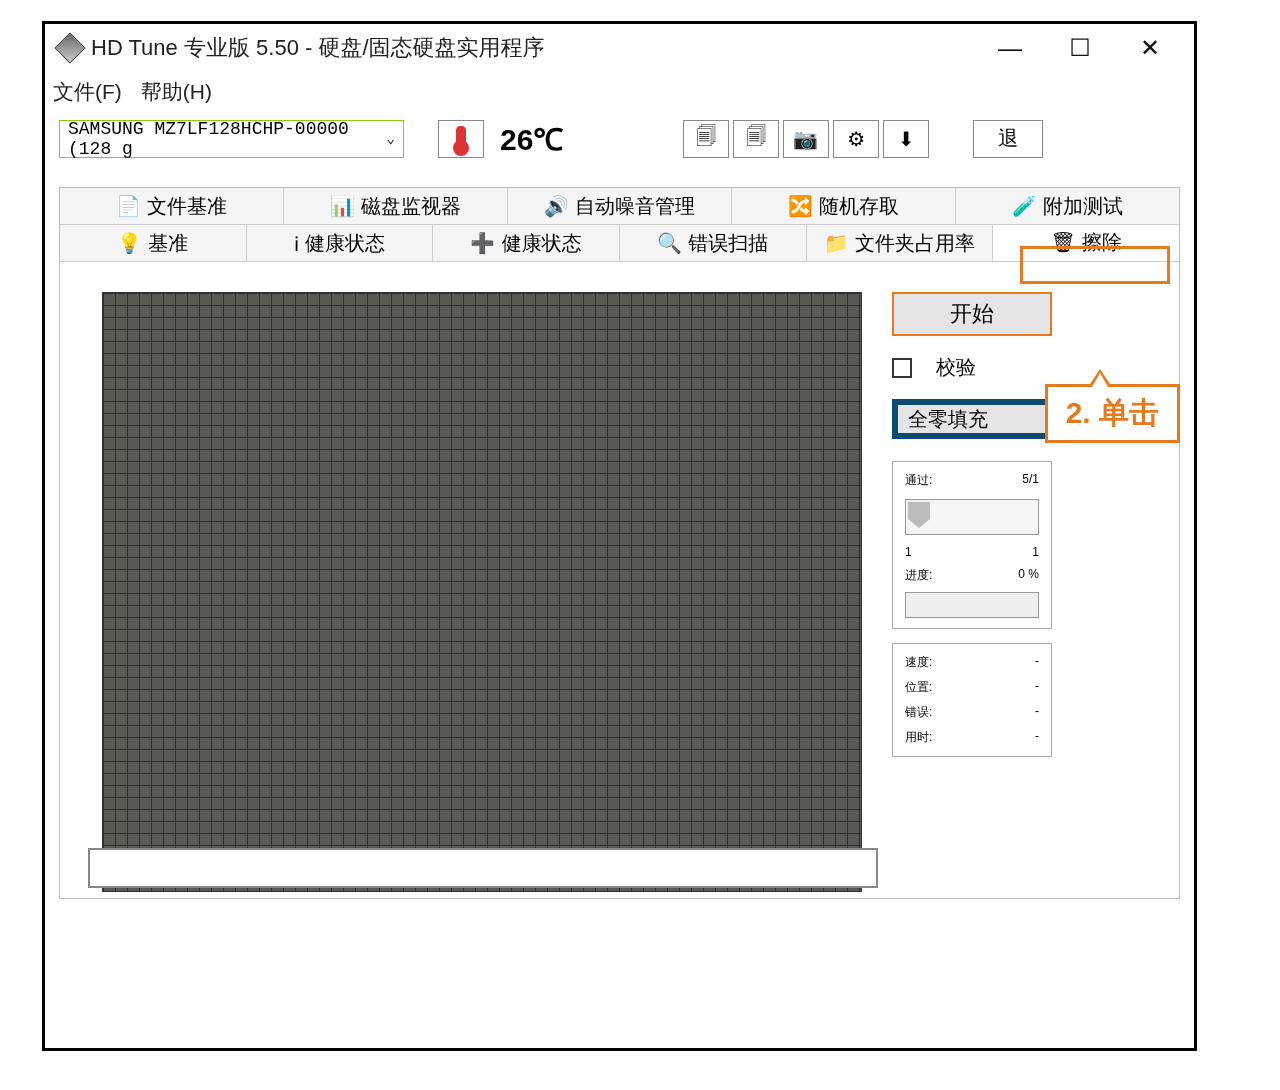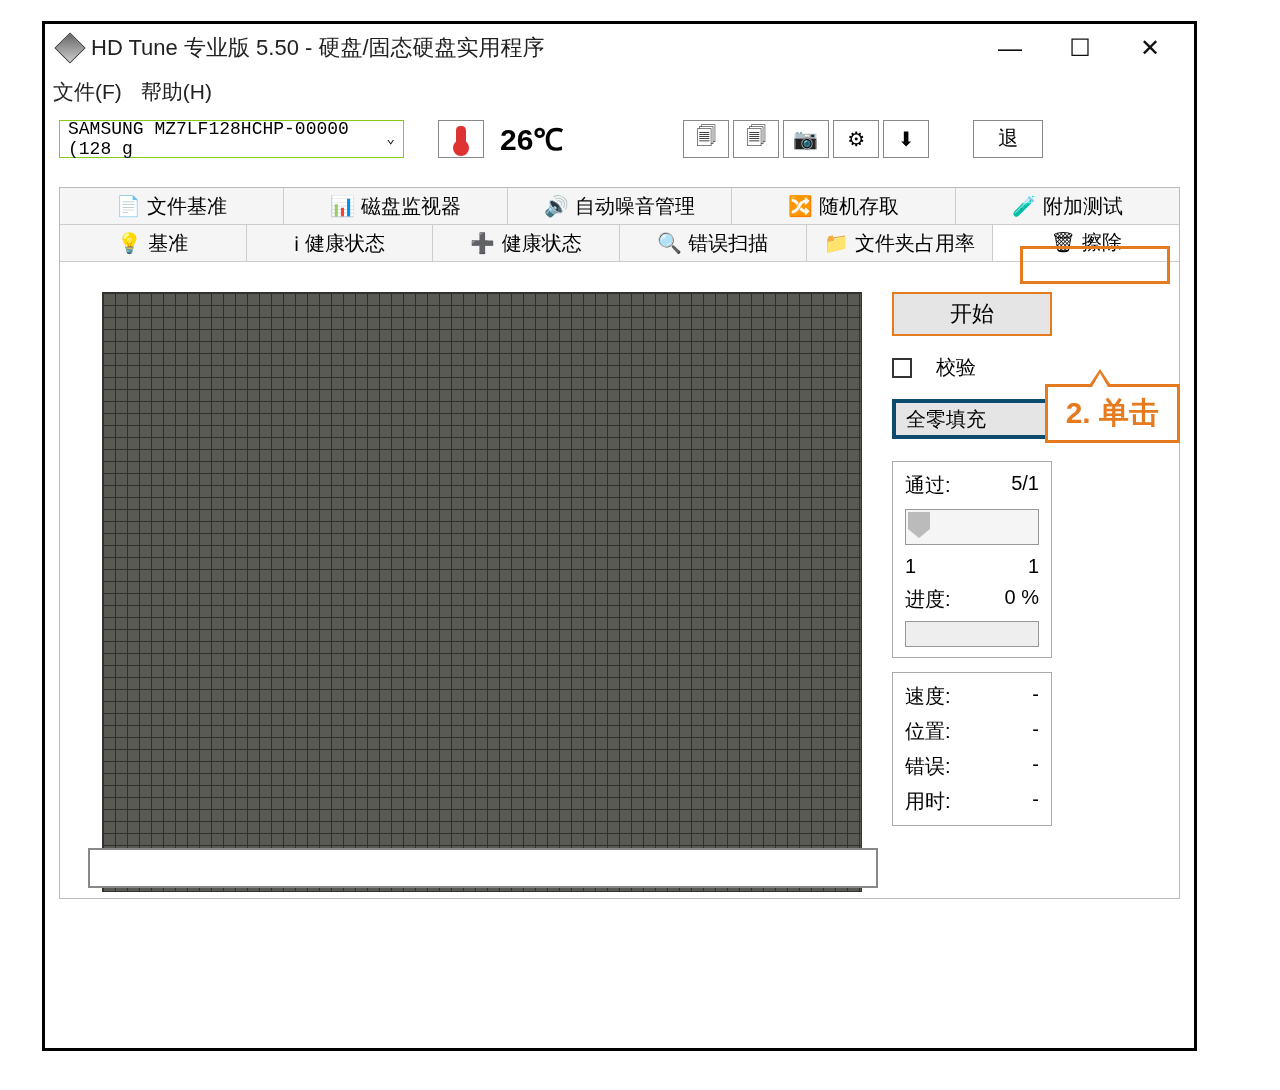--- a/index.html
+++ b/index.html
@@ -34,23 +34,23 @@
 .tab.active { background: #fff; border-bottom: 2px solid #fff; margin-bottom: -1px; }
 .tab .tico { font-size: 20px; display: inline-block; }
 
 .content { display: flex; padding: 30px 18px 6px 42px; gap: 30px; }
 .grid-area { width: 760px; height: 600px; background: #4a4a47; border: 1px solid #333; background-image: repeating-linear-gradient(#2f2f2c 0 1px, transparent 1px 12px), repeating-linear-gradient(90deg,#2f2f2c 0 1px, transparent 1px 12px); background-color: #5a5a55; }
 
 .side { width: 160px; display: flex; flex-direction: column; position: relative; }
 .start-btn { height: 44px; border: 2px solid #e57a1f; background: #e5e5e5; font-size: 22px; display: flex; align-items: center; justify-content: center; margin-bottom: 18px; }
 .checkbox-row { display: flex; align-items: center; gap: 24px; font-size: 20px; margin-bottom: 18px; }
 .checkbox { width: 20px; height: 20px; border: 2px solid #333; }
-.fill-btn { height: 40px; border: 4px solid #0c4a6e; background: #e5e5e5; font-size: 20px; display: flex; align-items: center; padding: 9px 10px; margin-bottom: 22px; overflow: hidden; }
-
-.panel { border: 1px solid #aaa; padding: 10px 12px; margin-bottom: 14px; font-size: 20px; display: flex; flex-direction: column; gap: 8px; }
+.fill-btn { height: 40px; border: 6px solid #0c4a6e; background: #e5e5e5; font-size: 20px; display: flex; align-items: center; padding: 9px 10px; margin-bottom: 22px; overflow: hidden; }
+
+.panel { border: 1px solid #aaa; padding: 10px 12px; margin-bottom: 14px; font-size: 12px; display: flex; flex-direction: column; gap: 8px; }
 .panel-row { display: flex; justify-content: space-between; }
 .slider-track { height: 36px; border: 1px solid #999; position: relative; margin: 2px 0; background: #f5f5f5; }
 .slider-thumb { position: absolute; left: 2px; top: 2px; width: 22px; height: 26px; background: #bbb; clip-path: polygon(0 0,100% 0,100% 65%,50% 100%,0 65%); }
 .prog-bar { height: 26px; border: 1px solid #999; background: #eee; }
 
 .bottom-input { position: absolute; bottom: 10px; left: 28px; width: 790px; height: 40px; border: 2px solid #888; background: #fff; }
 
 .callout { position: absolute; background: #fff; border: 3px solid #e57a1f; color: #e57a1f; font-size: 30px; padding: 6px 18px; font-weight: 500; z-index: 50; }
 .callout .arrow { position: absolute; width: 0; height: 0; }
 .callout1 { right: 14px; top: 126px; }

